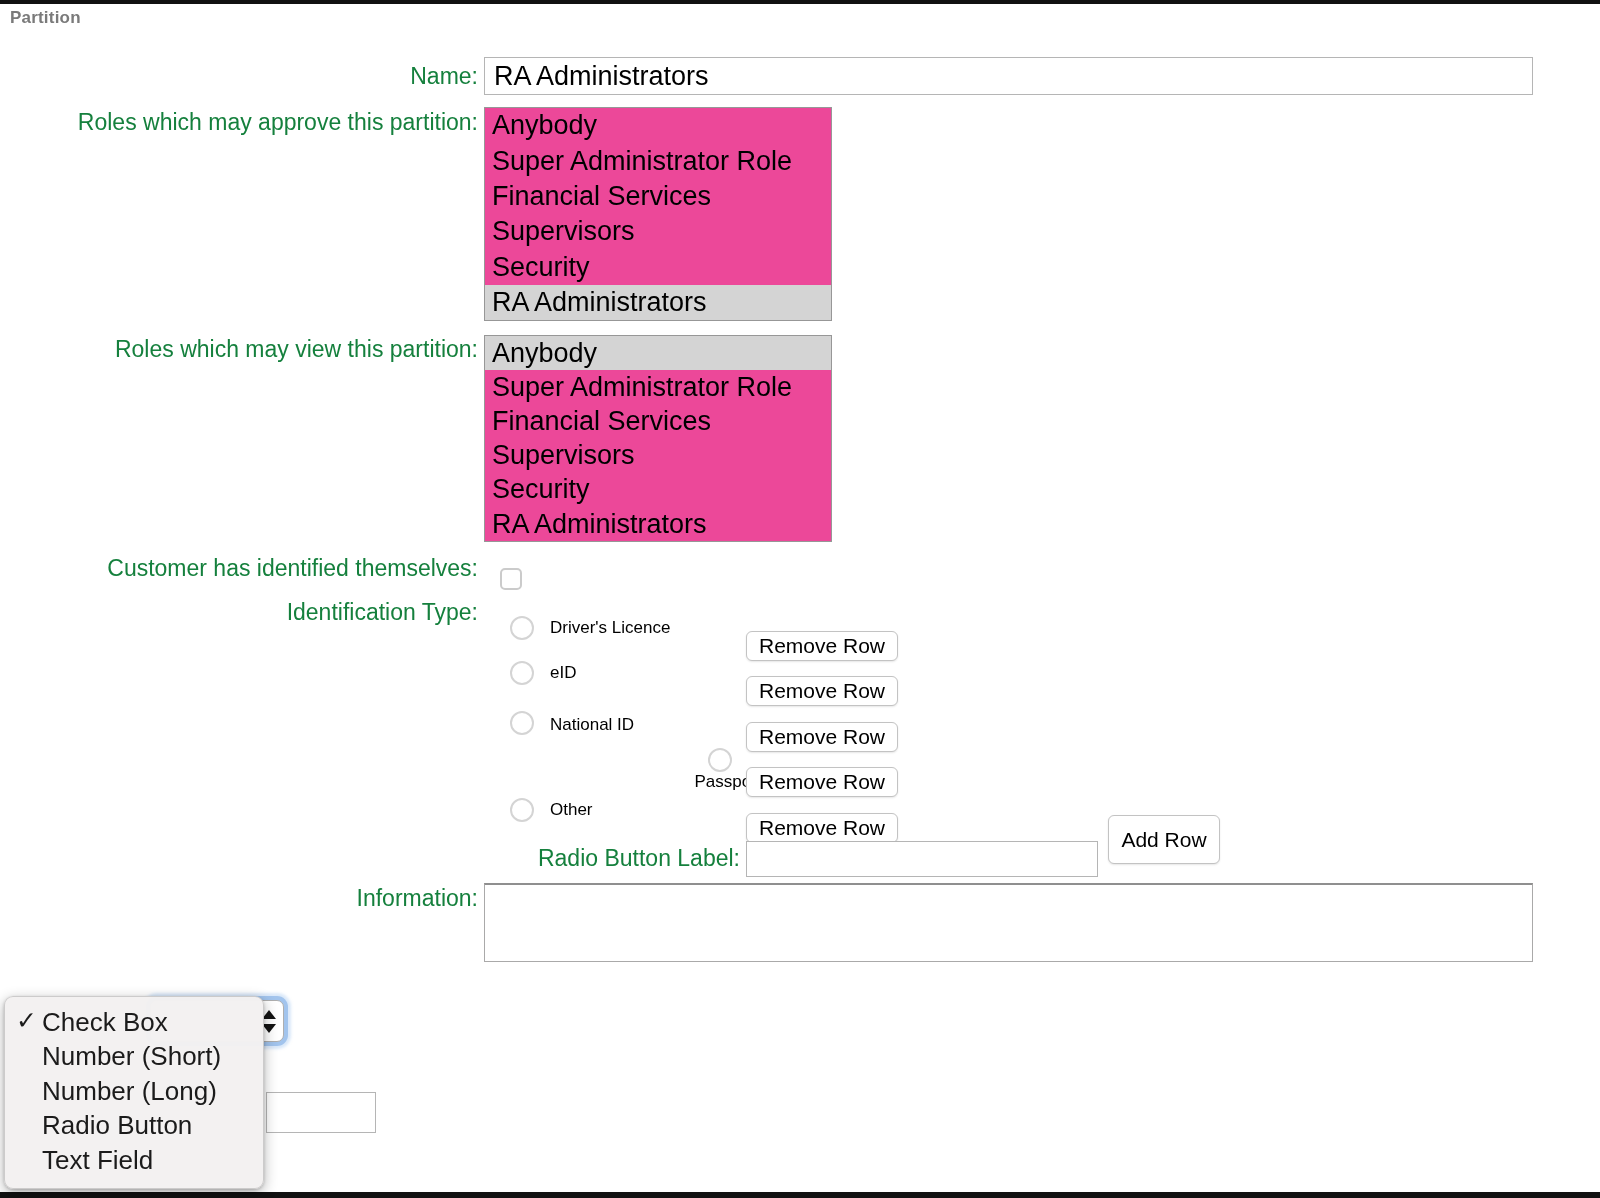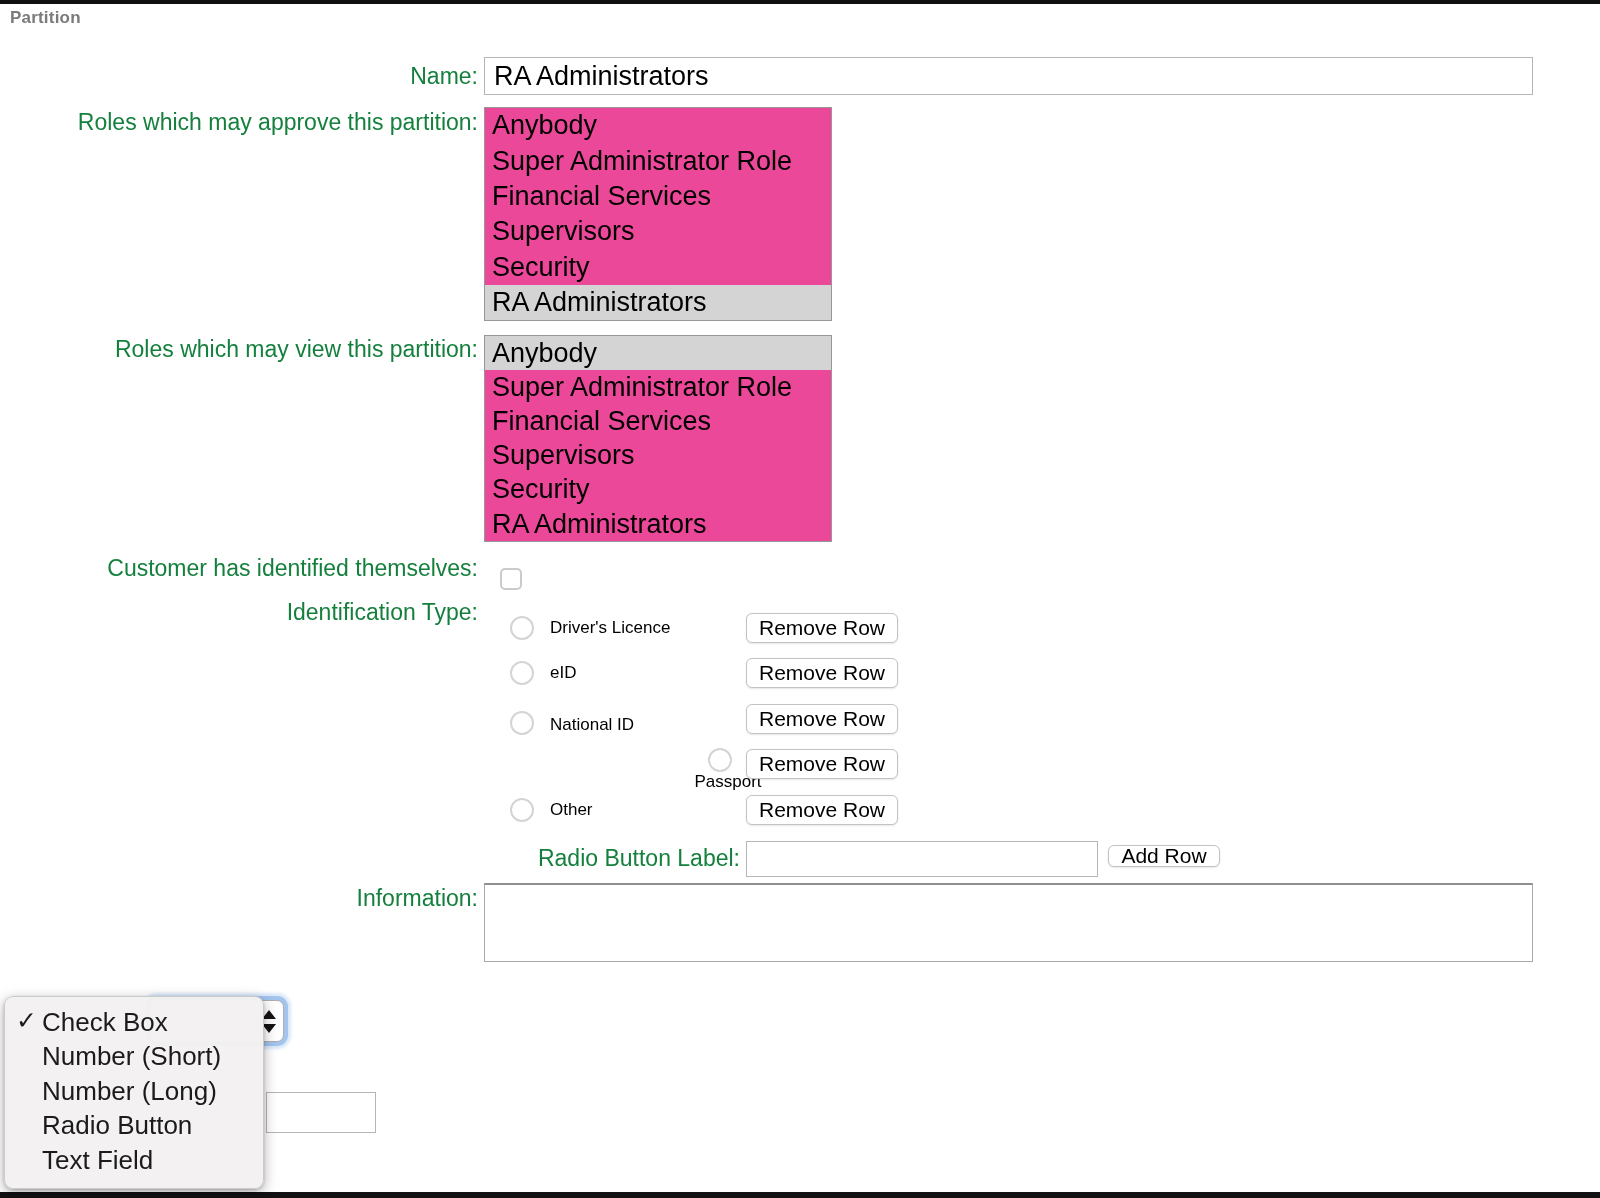--- a/index.html
+++ b/index.html
@@ -58,27 +58,28 @@
     width: 24px; height: 24px; border-radius: 50%;
     border: 2px solid #d4d4d4; background: #fff; flex: 0 0 auto;
   }
   .id-row .rlabel { margin-left: 16px; font-size: 17px; white-space: nowrap; }
   .btn {
     position: absolute; background: #fff; border: 1px solid #c3c3c3;
     border-radius: 6px; font-size: 21px; color: #000;
     display: flex; align-items: center; justify-content: center;
     box-shadow: 0 1px 2px rgba(0,0,0,0.10); cursor: default;
     font-family: "Liberation Sans", sans-serif;
+    margin-top: 18px;
   }
   .id-row .btn { left: 236px; top: 1px; width: 152px; height: 30px; }
 
   
   #rbl-label { left: 0; width: 740px; top: 845px; }
   #rbl-input { left: 746px; top: 841px; width: 352px; height: 36px; }
-  #addrow-button { left: 1108px; top: 845px; width: 112px; height: 22px; }
+  #addrow-button { left: 1108px; top: 797px; width: 112px; height: 49px; }
 
   
   .textarea {
     position: absolute; left: 484px; top: 883px; width: 1049px; height: 79px;
     background: #fff; border: 1px solid #aaa9a9; border-top: 2px solid #8f8f8f;
   }
 
   
   .popup-select {
     position: absolute; left: 150px; top: 1000px; width: 134px; height: 42px;

